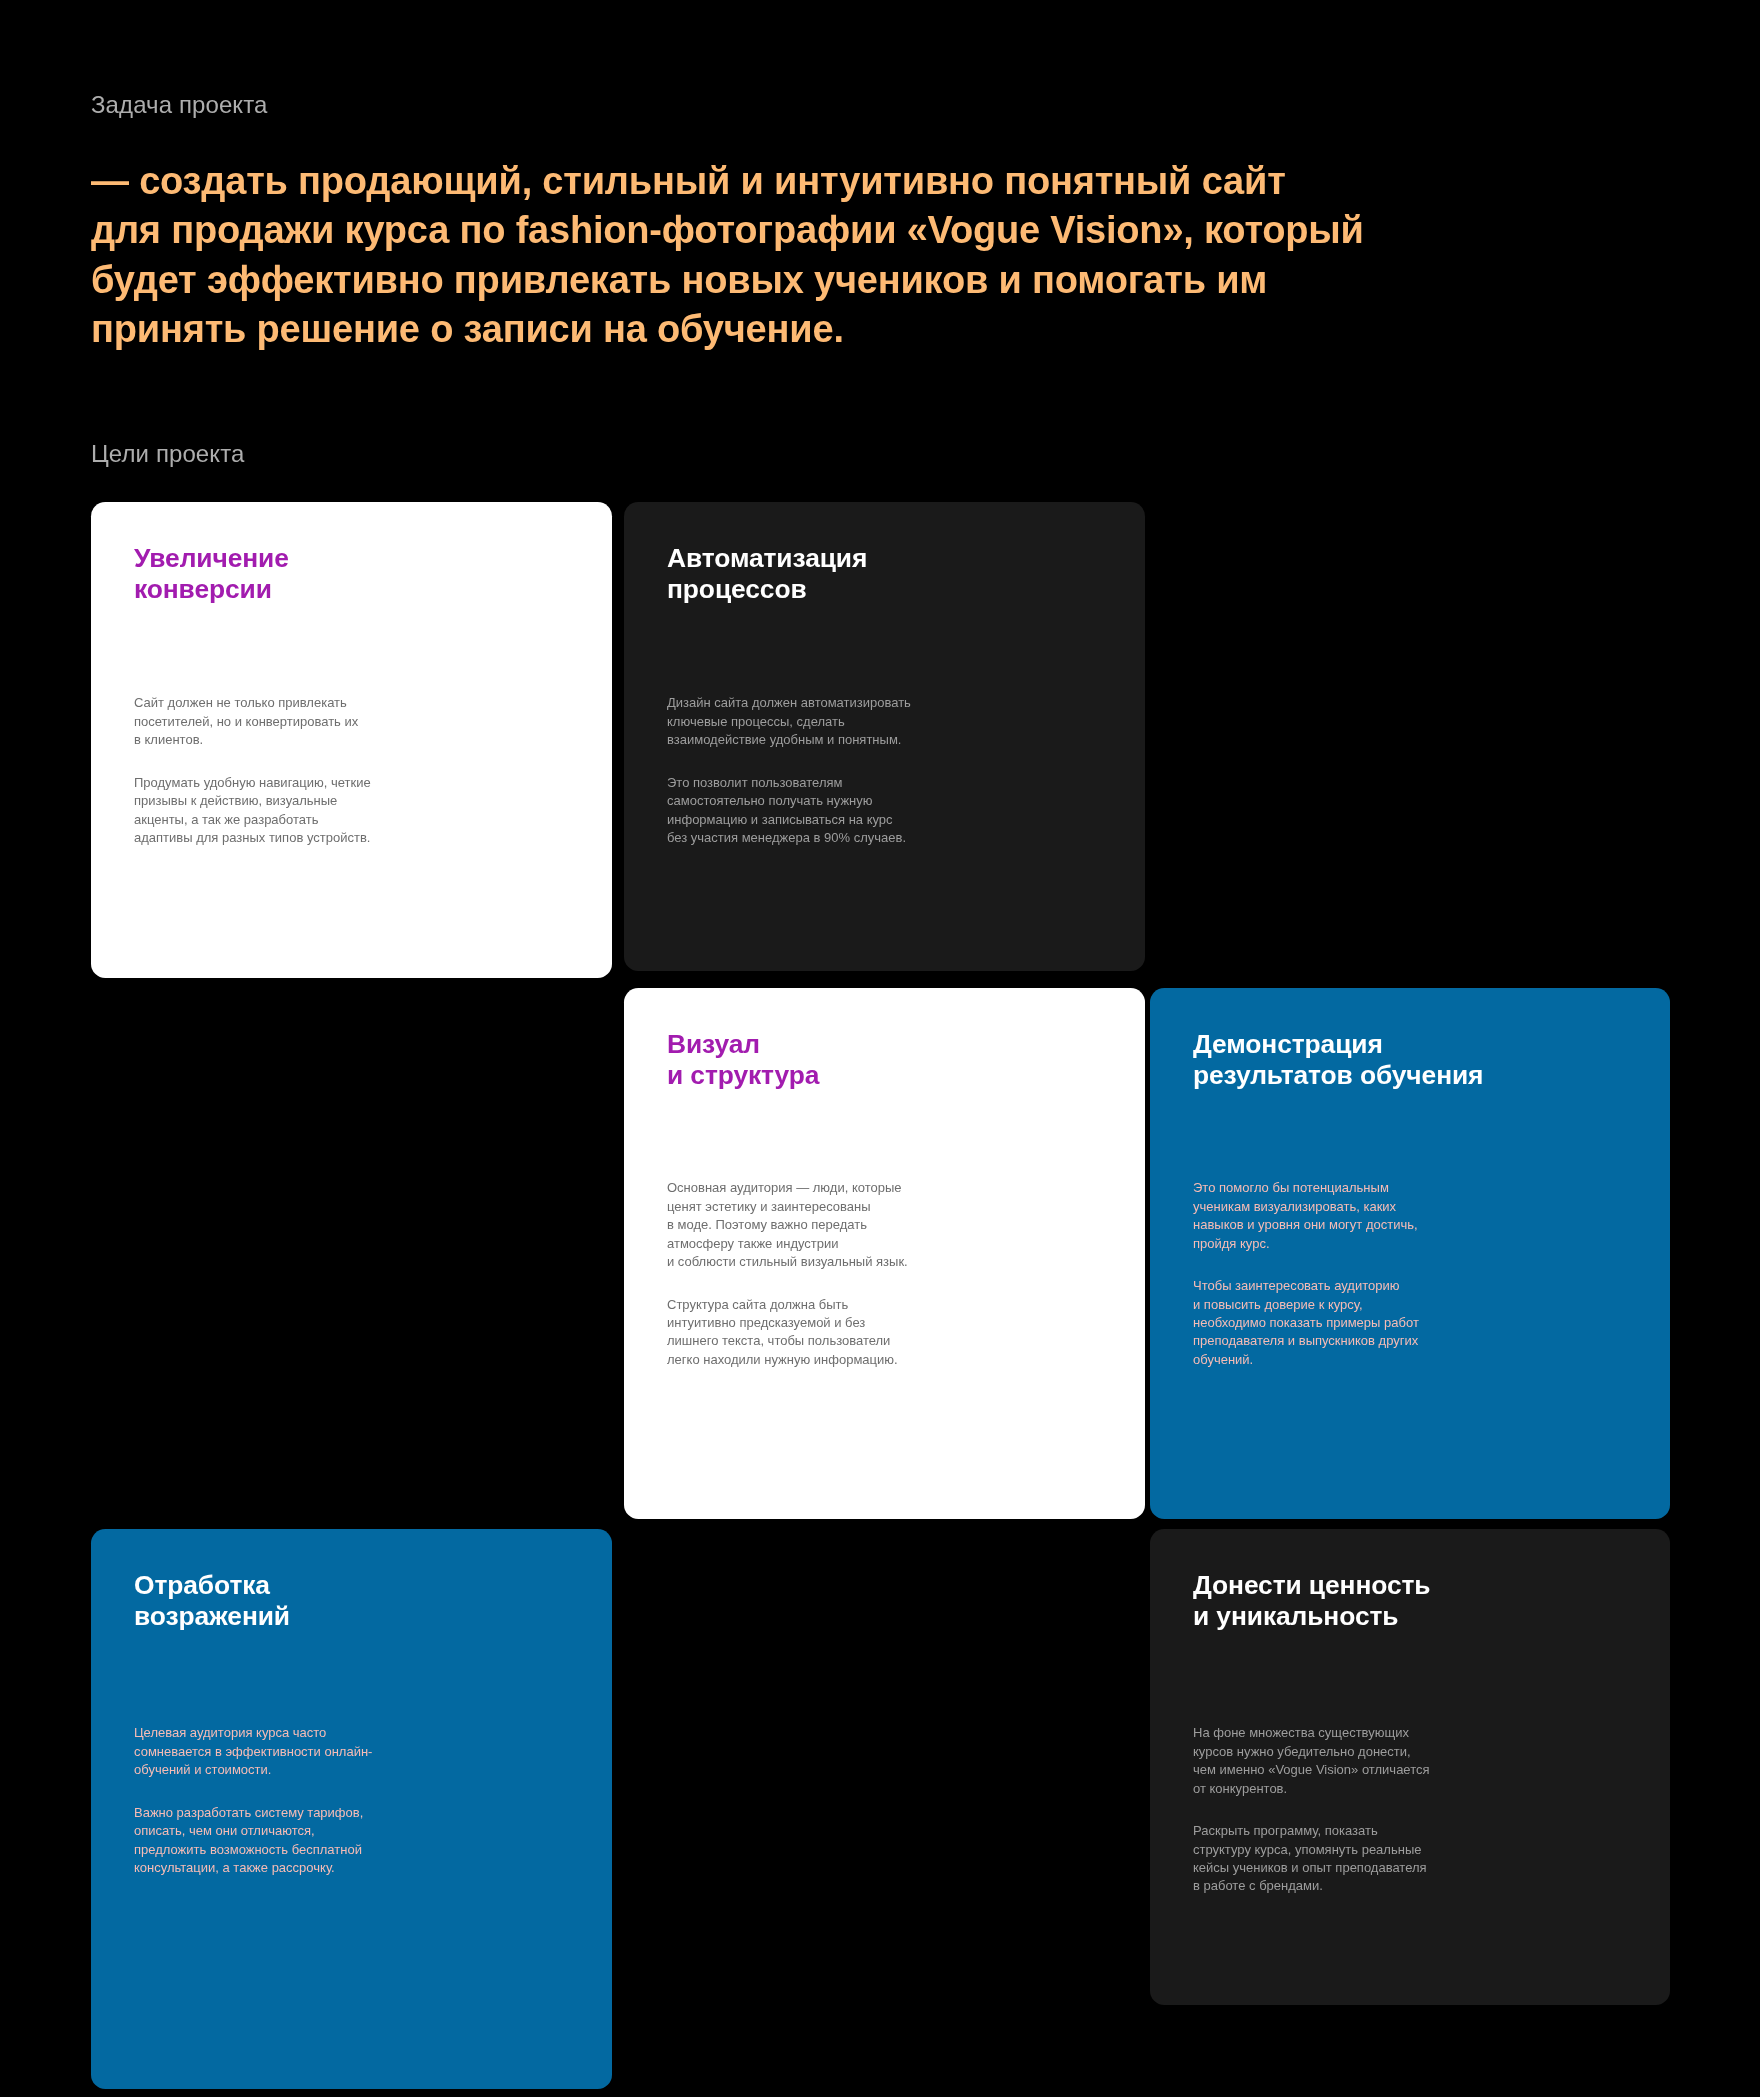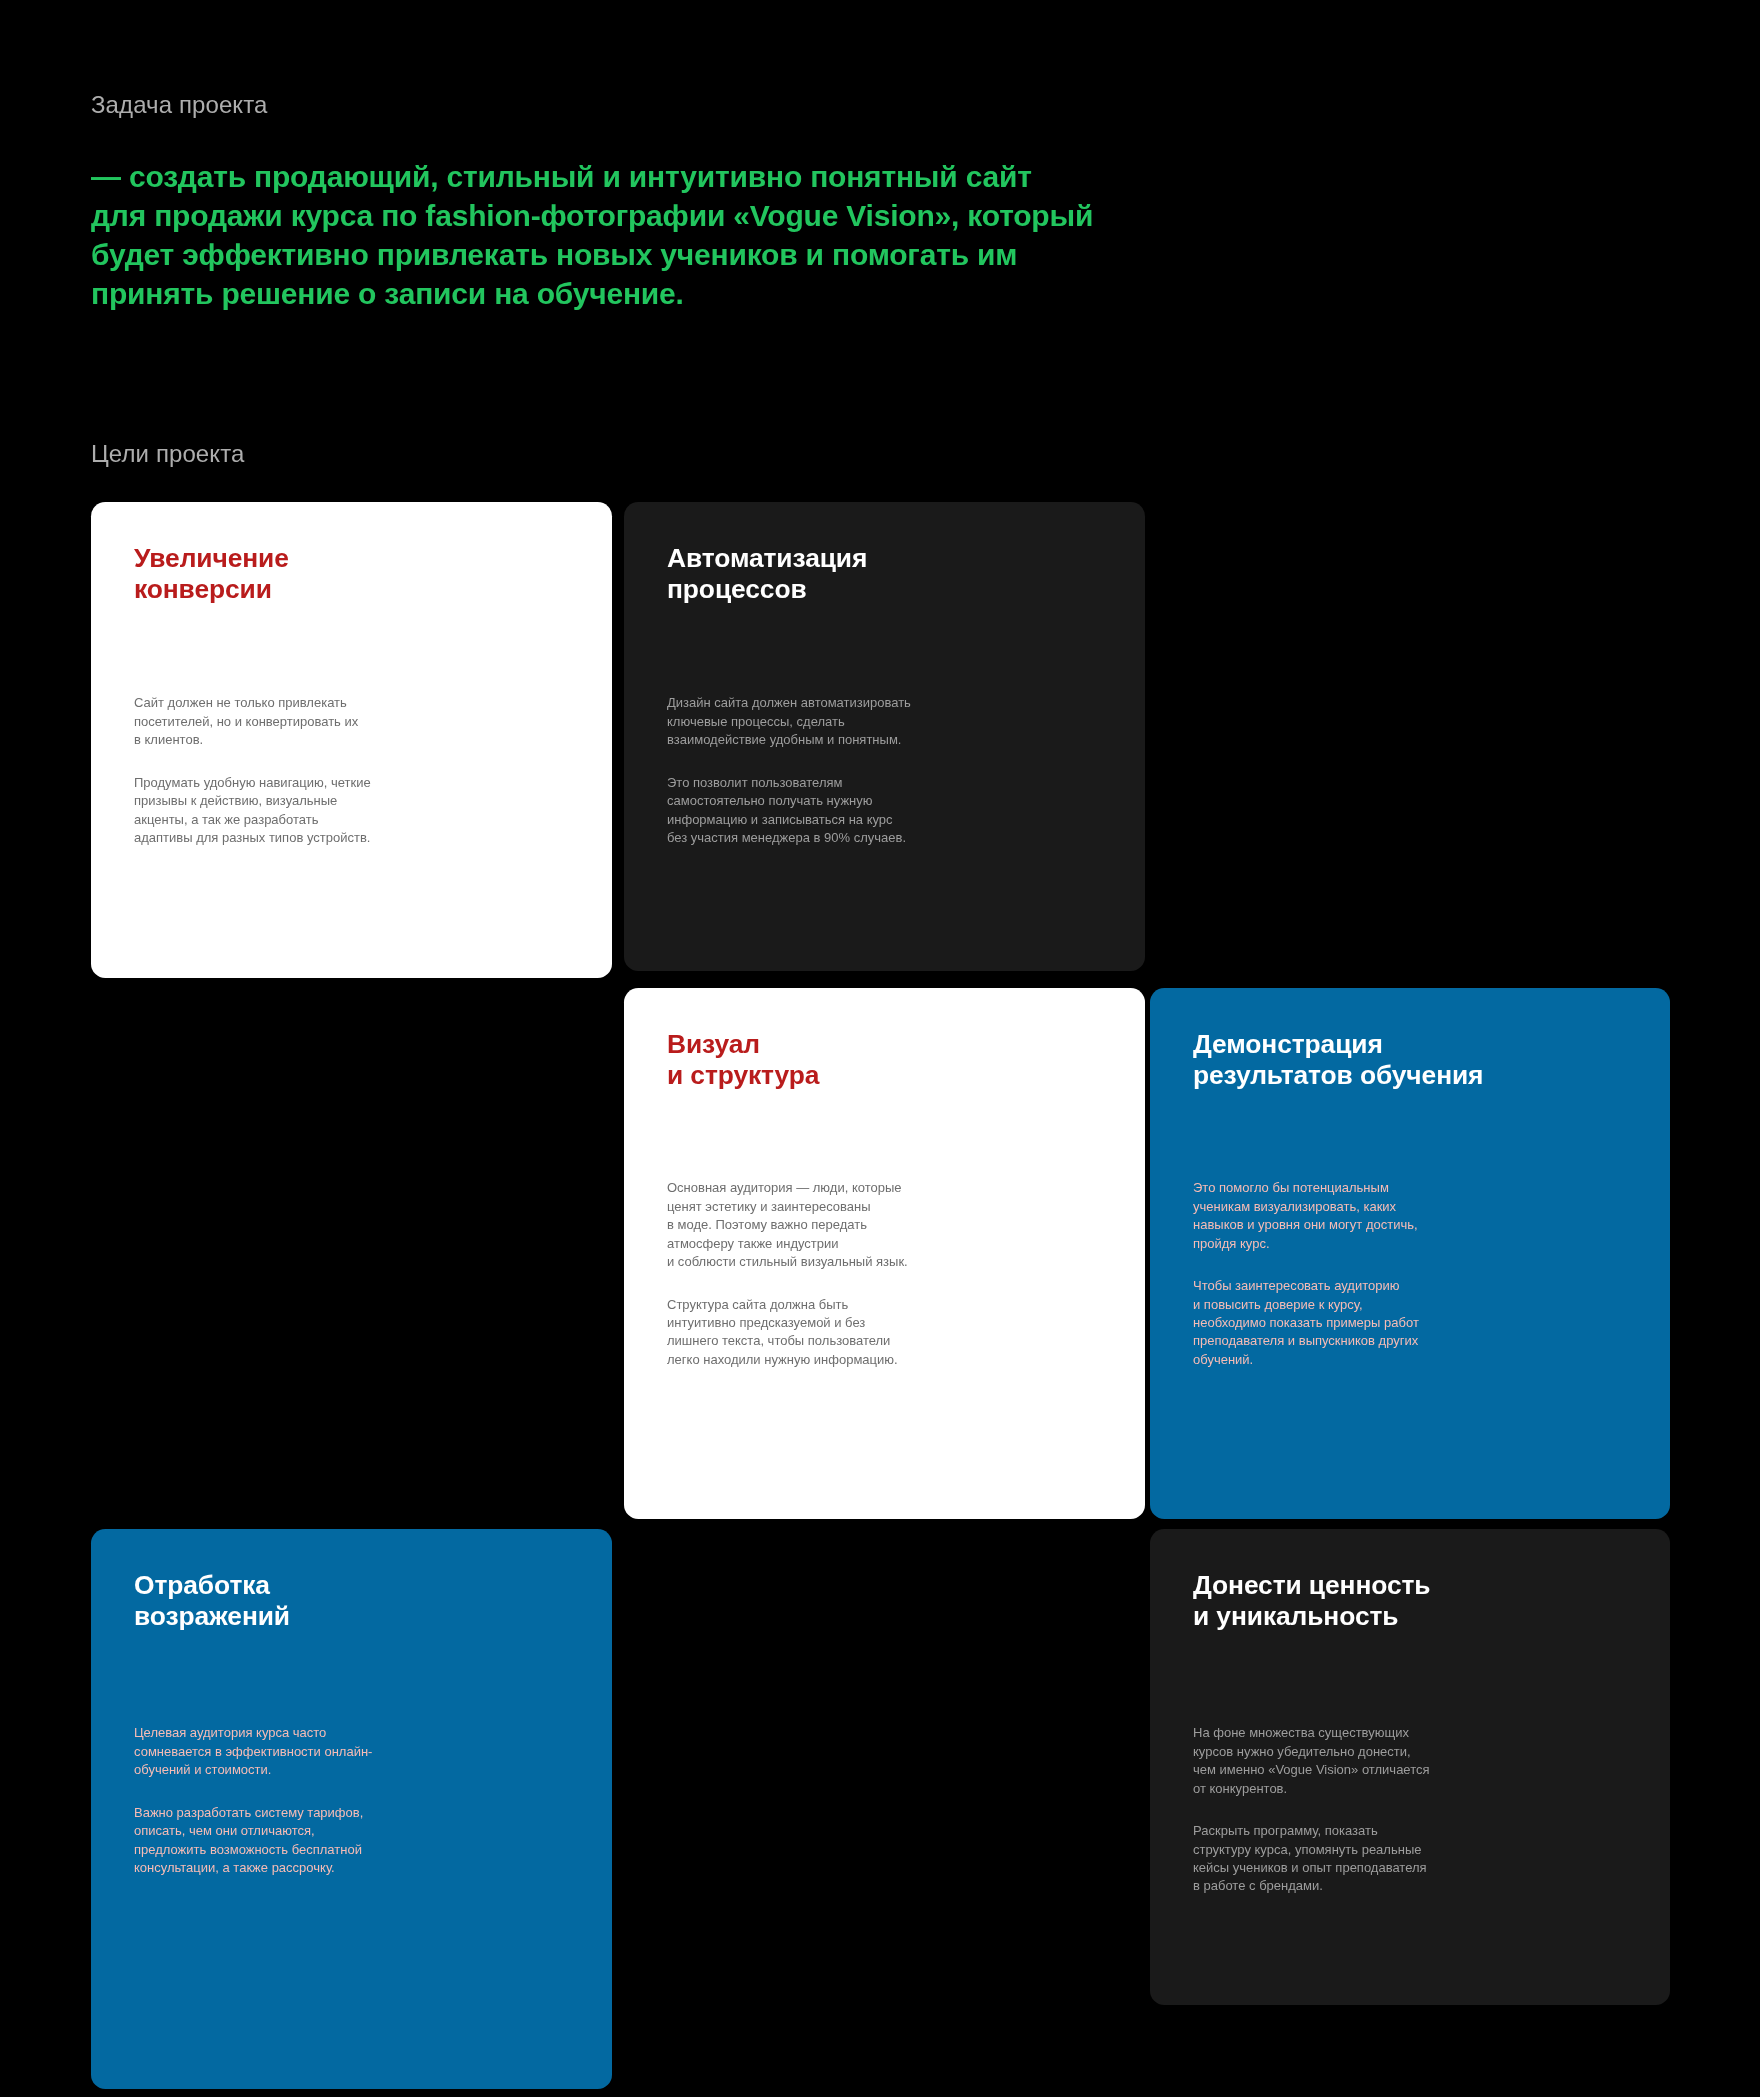--- a/index.html
+++ b/index.html
@@ -35,22 +35,22 @@
   }
   .eyebrow--task  { top: 91px; }
   .eyebrow--goals { top: 440px; }
 
   
   .hero {
     position: absolute;
     left: 91px;
     top: 157px;
     width: 1320px;
-    color: #22c55e;
-    font-size: 30px;
+    color: #fdba74;
+    font-size: 38px;
     font-weight: 700;
     line-height: 1.30;
     letter-spacing: -0.2px;
     white-space: pre-line;
   }
 
   
   .cards {
     position: absolute;
     left: 0;
@@ -84,21 +84,21 @@
   }
 
   .card__para {
     margin: 0 0 24px 0;
     white-space: pre-line;
   }
   .card__para:last-child { margin-bottom: 0; }
 
   
   .card--light { background: #FFFFFF; }
-  .card--light .card__title { color: #b91c1c; }
+  .card--light .card__title { color: #a21caf; }
   .card--light .card__body  { color: #6E6E6E; }
 
   
   .card--dark { background: #1A1A1A; }
   .card--dark .card__title { color: #FFFFFF; }
   .card--dark .card__body  { color: #9D9D9D; }
 
   
   .card--red { background: #0369a1; }
   .card--red .card__title { color: #FFFFFF; }

